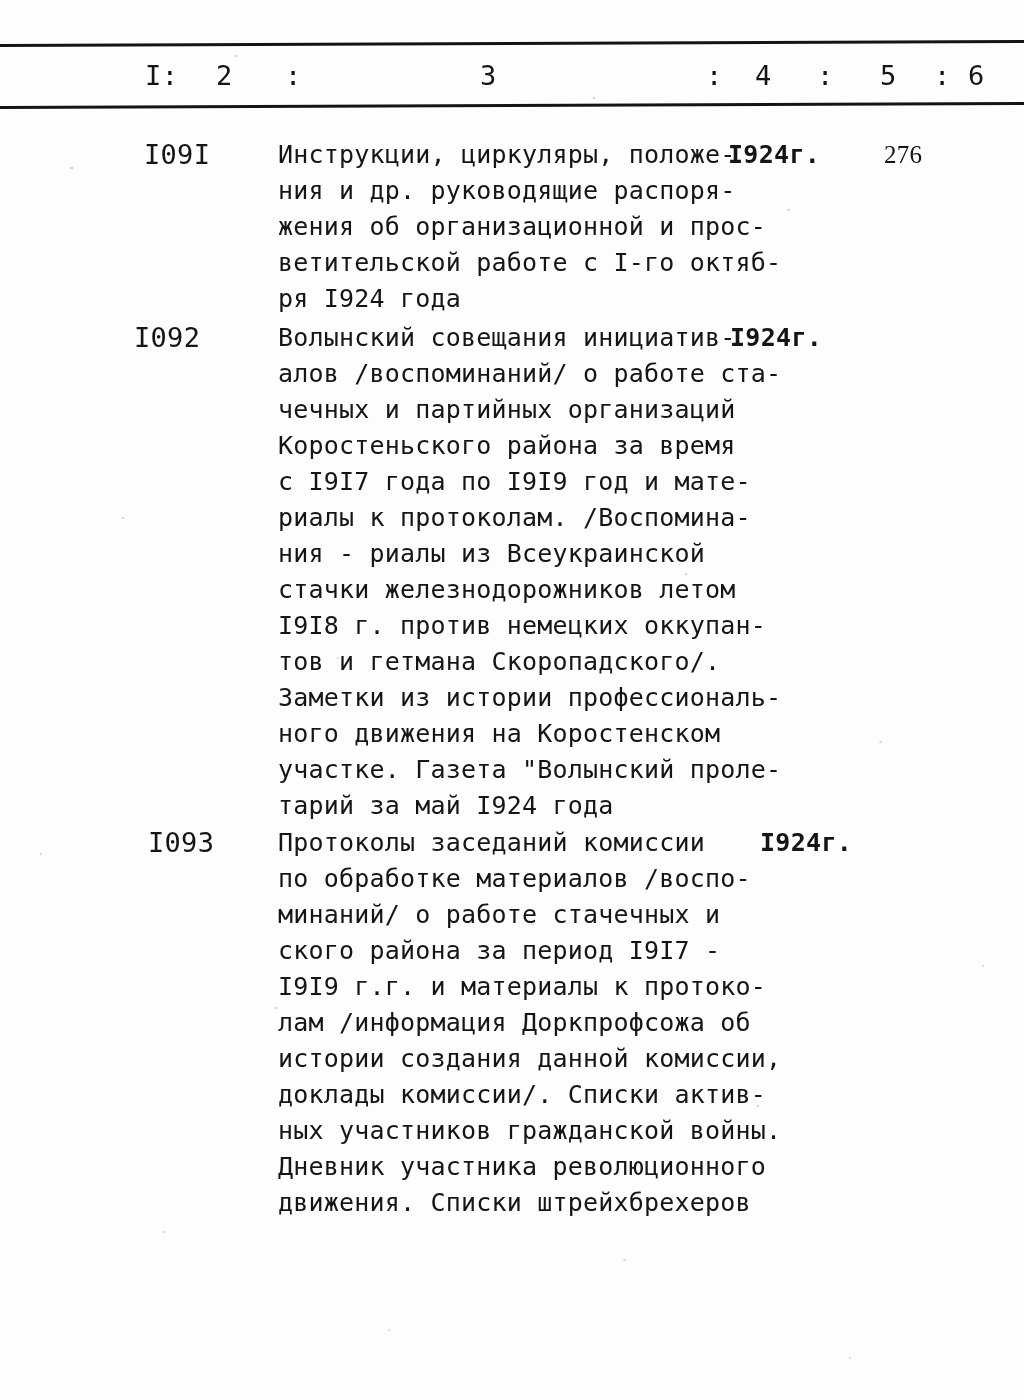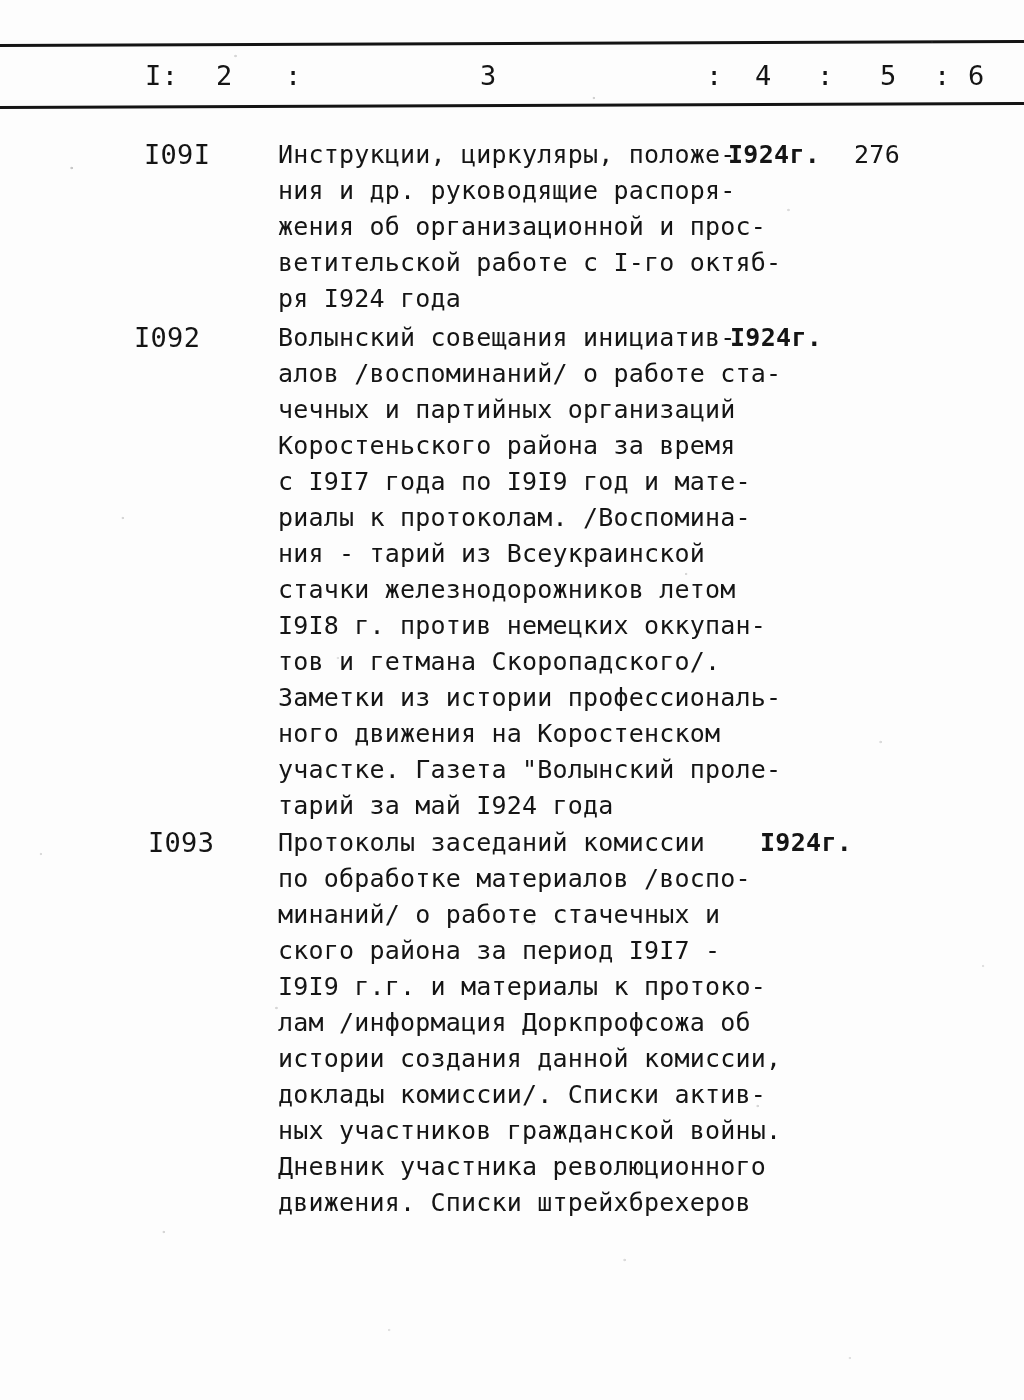--- a/index.html
+++ b/index.html
@@ -146,32 +146,32 @@
       <div class="entry" style="top: 137px;">
         <div class="entry-id" style="left: 144px;">I09I</div>
         <div class="entry-body">
           <div class="bline">Инструкции, циркуляры, положе-</div>
           <div class="bline">ния и др. руководящие распоря-</div>
           <div class="bline">жения об организационной и прос-</div>
           <div class="bline">ветительской работе с I-го октяб-</div>
           <div class="bline">ря I924 года</div>
         </div>
         <div class="entry-date" style="left: 728px;">I924г.</div>
-        <div class="entry-pages" style="left: 854px;">276</div>
+        <div class="entry-pages" style="left: 884px; font-family: Liberation Serif, serif;">276</div>
       </div>
       <div class="entry" style="top: 320px;">
         <div class="entry-id" style="left: 134px;">I092</div>
         <div class="entry-body">
           <div class="bline">Волынский совещания инициатив-</div>
           <div class="bline">алов /воспоминаний/ о работе ста-</div>
           <div class="bline">чечных и партийных организаций</div>
           <div class="bline">Коростеньского района за время</div>
           <div class="bline">с I9I7 года по I9I9 год и мате-</div>
           <div class="bline">риалы к протоколам. /Воспомина-</div>
-          <div class="bline">ния - тарий из Всеукраинской</div>
+          <div class="bline">ния - риалы из Всеукраинской</div>
           <div class="bline">стачки железнодорожников летом</div>
           <div class="bline">I9I8 г. против немецких оккупан-</div>
           <div class="bline">тов и гетмана Скоропадского/.</div>
           <div class="bline">Заметки из истории профессиональ-</div>
           <div class="bline">ного движения на Коростенском</div>
           <div class="bline">участке. Газета "Волынский проле-</div>
           <div class="bline">тарий за май I924 года</div>
         </div>
         <div class="entry-date" style="left: 730px;">I924г.</div>
       </div>

